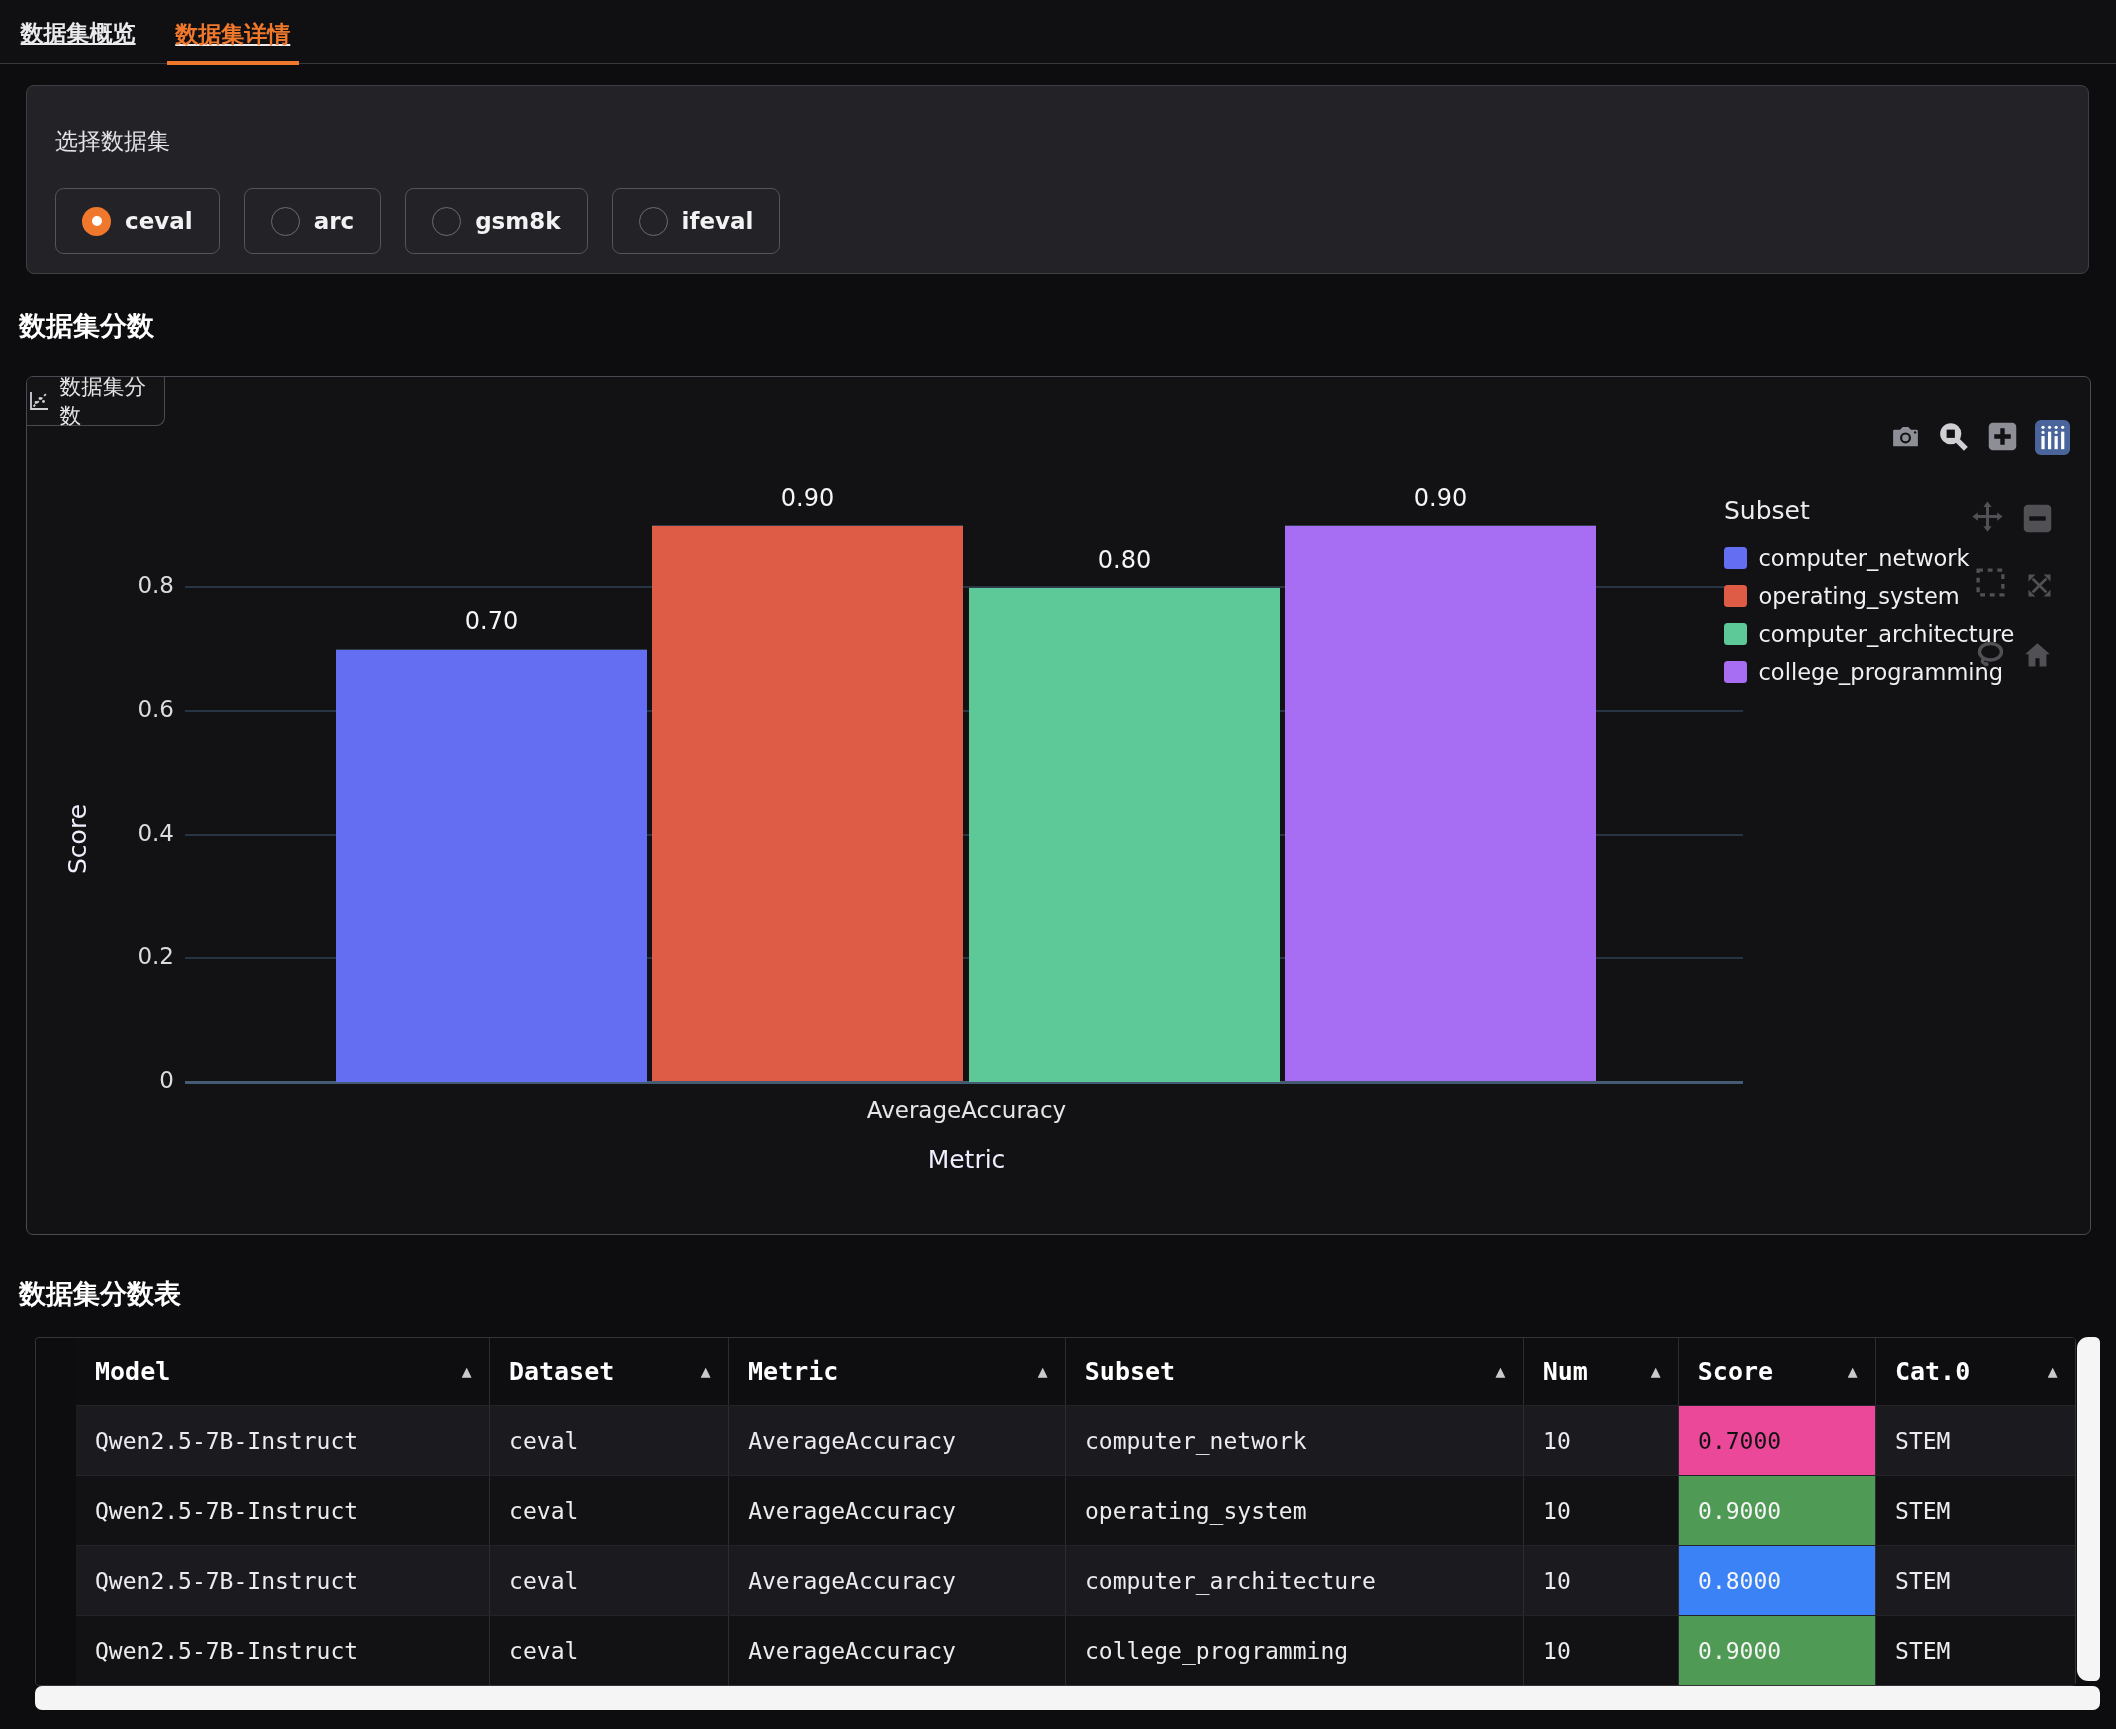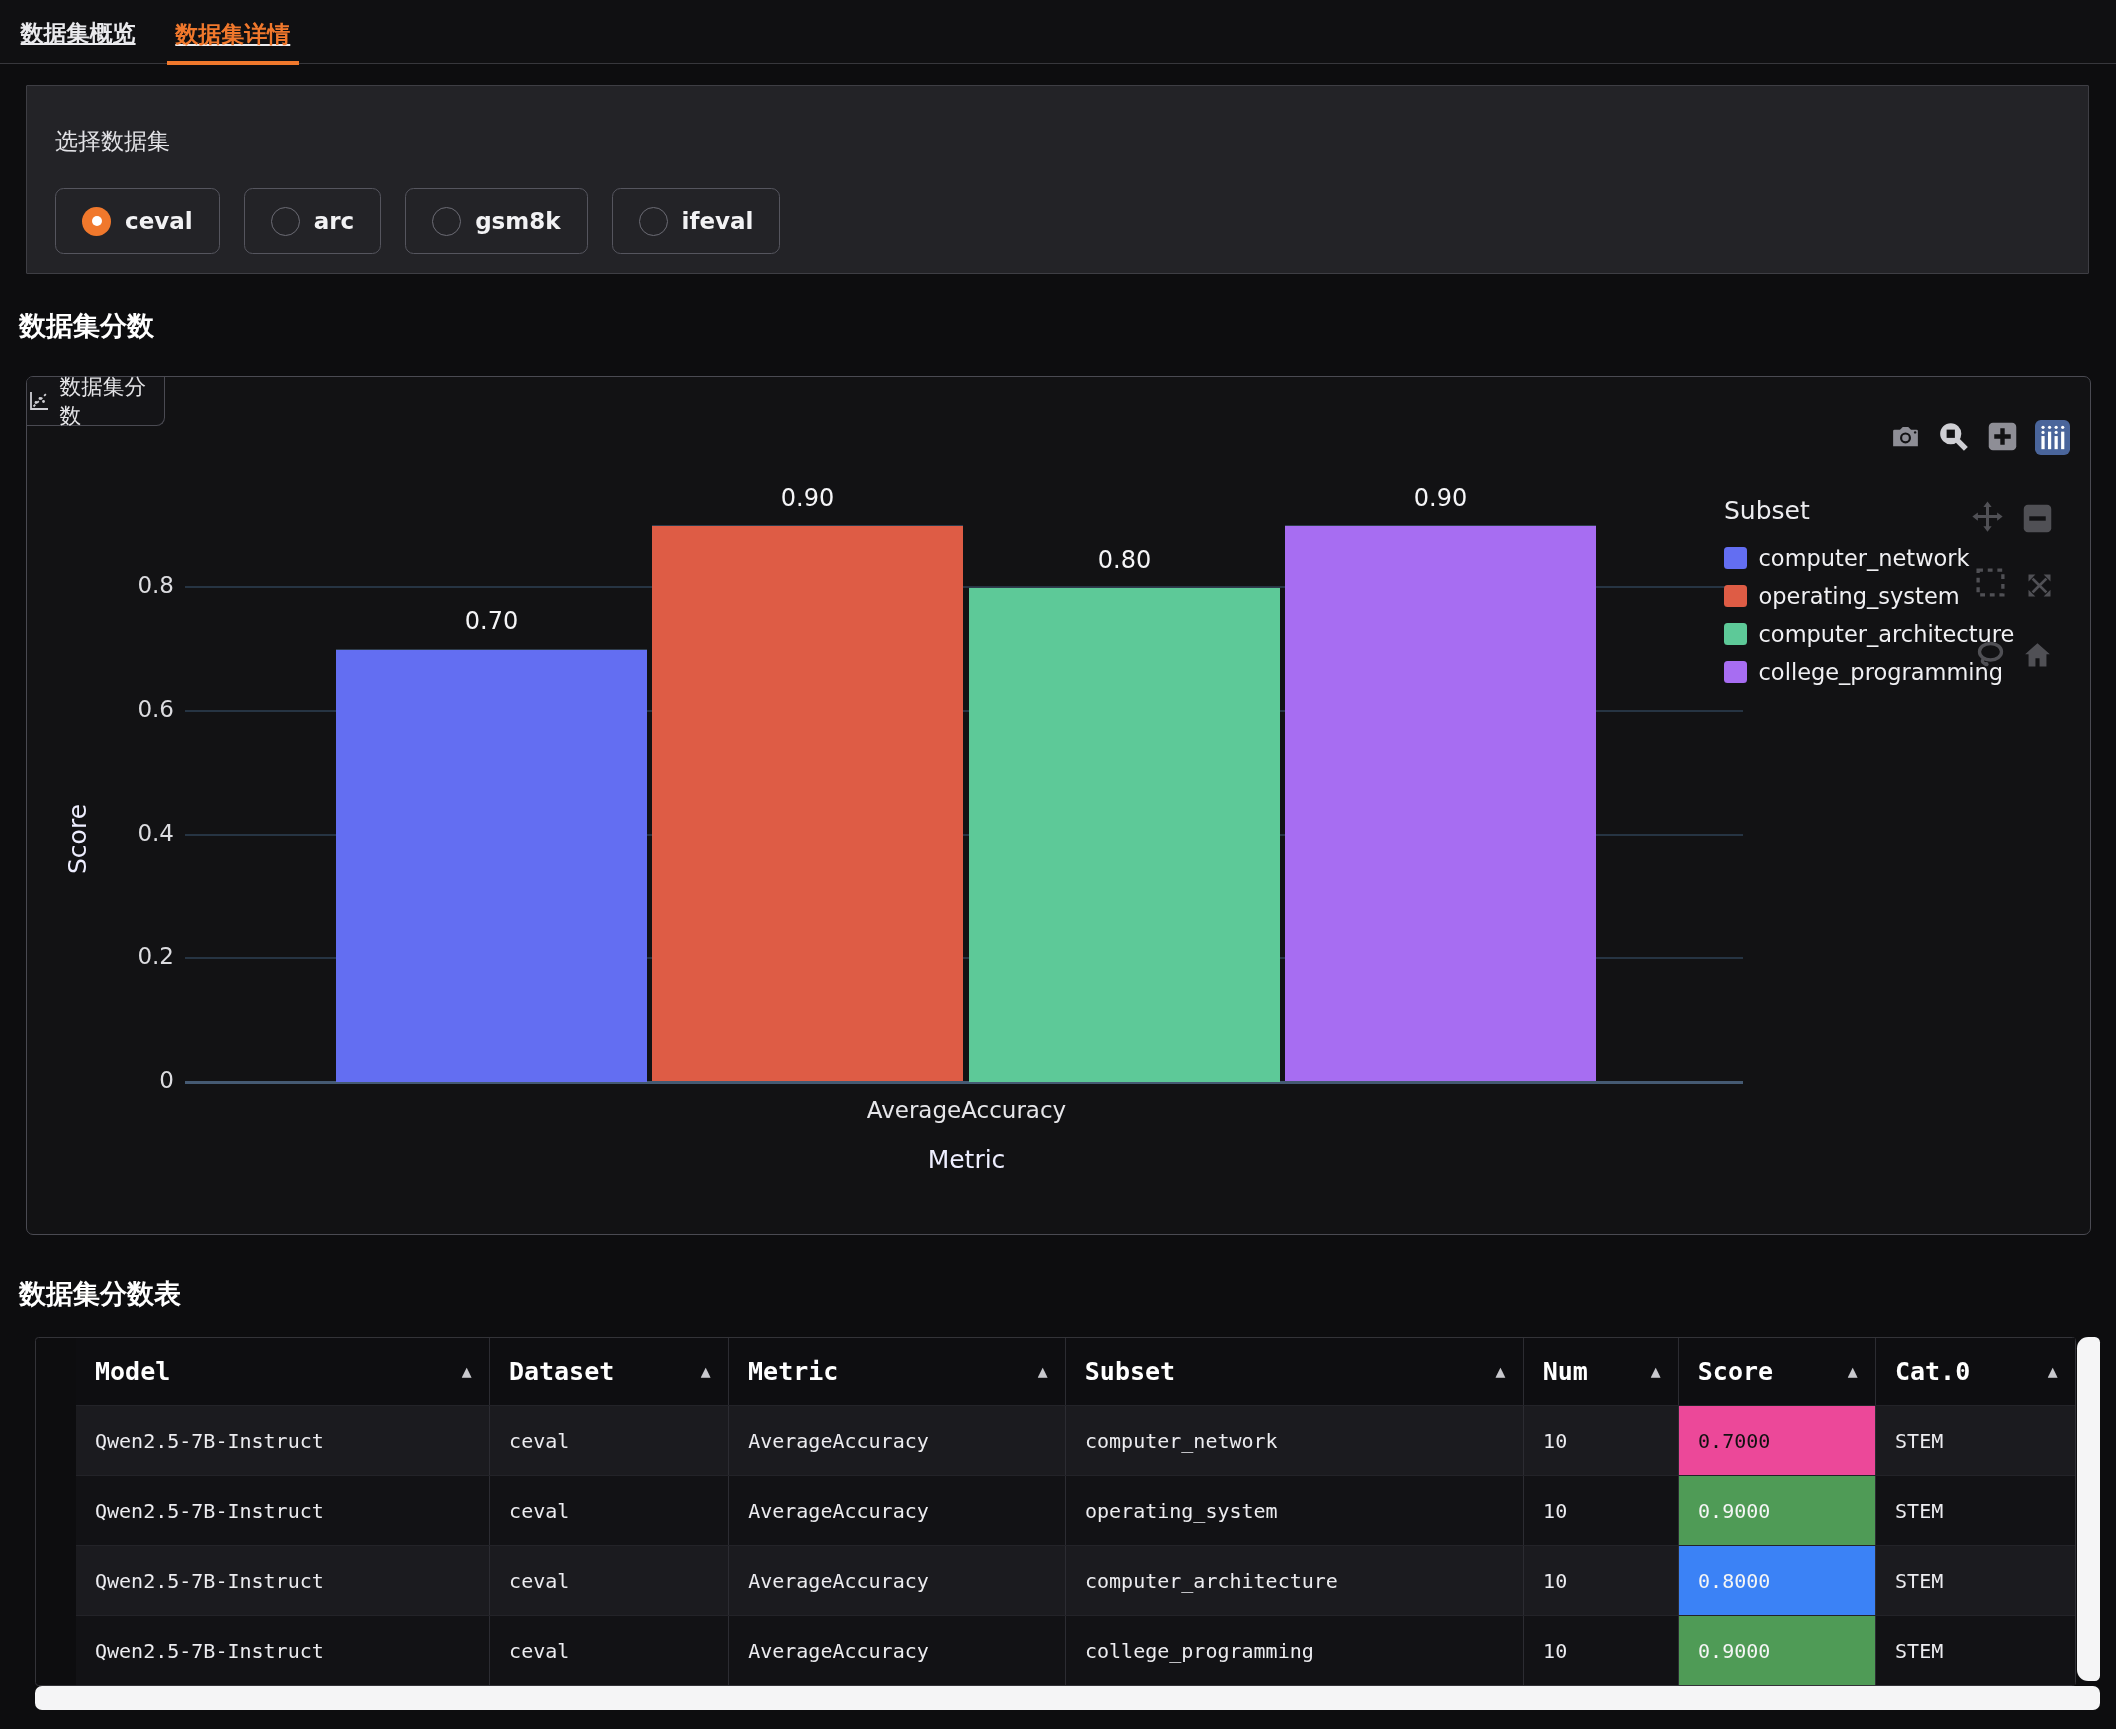--- a/index.html
+++ b/index.html
@@ -9,21 +9,21 @@
     font-family:"DejaVu Sans","Liberation Sans",sans-serif;
     -webkit-font-smoothing:antialiased;
   }
   
   .tabbar{position:absolute;left:0;top:0;width:2117px;height:64px;
     border-bottom:1.7px solid #37373c;display:flex;align-items:flex-end;padding-left:12px;box-sizing:border-box;background:#101012;text-decoration:underline;}
   .tab{font-size:23px;font-weight:600;padding:12px 8.6px 14px 8.6px;margin-right:22.5px;color:#e9e9ec;cursor:pointer;}
   .tab.active{color:#f0782c;border-bottom:4.3px solid #f0782c;margin-bottom:-1.7px;padding-bottom:11.2px;}
   
   .sel-panel{position:absolute;left:26px;top:85px;width:2063px;height:189px;box-sizing:border-box;
-    background:#232327;border:0.9px solid #3e3e44;border-radius:1px;padding:40px 26px 0 28px;}
+    background:#232327;border:0.9px solid #3e3e44;border-radius:8px;padding:40px 26px 0 28px;}
   .sel-label{font-size:23px;color:#e3e3e7;margin-bottom:31px;}
   .chips{display:flex;gap:24px;}
   .chip{height:66px;box-sizing:border-box;border:0.9px solid #55555e;border-radius:8.6px;
     display:flex;align-items:center;gap:14px;padding:0 26px;cursor:pointer;}
   .radio{width:29px;height:29px;border-radius:50%;border:1.7px solid #6b6b74;box-sizing:border-box;position:relative;flex:0 0 auto;}
   .radio.sel{border:none;background:#f0782c;}
   .radio.sel::after{content:"";position:absolute;left:9.5px;top:9.5px;width:10.4px;height:10.4px;border-radius:50%;background:#fff;}
   .chip .lbl{font-size:23px;font-weight:600;color:#f2f2f4;}
   
   .h1{position:absolute;left:19px;font-size:27px;font-weight:bold;color:#ffffff;}
@@ -56,21 +56,21 @@
     font-family:"DejaVu Sans Mono","Liberation Mono",monospace;padding-left:40px;}
   .trow{display:flex;}
   .trow.head{height:67px;background:#0e0e11;}
   .trow.body{height:69px;}
   .trow.odd{background:#1b1b1f;}
   .trow.even{background:#121215;}
   .tcell{box-sizing:border-box;display:flex;align-items:center;padding-left:19px;overflow:hidden;white-space:nowrap;}
   .tcell + .tcell{border-left:0.9px solid #2c2c32;}
   .trow.body{border-top:0.9px solid #232328;}
   .head .tcell{font-weight:bold;font-size:25px;color:#ffffff;justify-content:space-between;padding-right:17.3px;cursor:pointer;}
-  .body .tcell{font-size:20px;color:#ececf0;}
+  .body .tcell{font-size:23px;color:#ececf0;}
   .sort{font-size:16.4px;color:#c9c9ce;margin-left:7px;}
   .vscroll{position:absolute;left:2042px;top:0;width:22.5px;height:344px;background:#f5f5f6;border-radius:11.2px 5.2px 5.2px 11.2px;cursor:pointer;}
   .hscroll{position:absolute;left:0;top:349px;width:2065px;height:24px;background:#f5f5f6;border-radius:7px;cursor:pointer;}
 </style>
 </head>
 <body>
 
 <div class="tabbar">
   <div class="tab">数据集概览</div>
   <div class="tab active">数据集详情</div>

